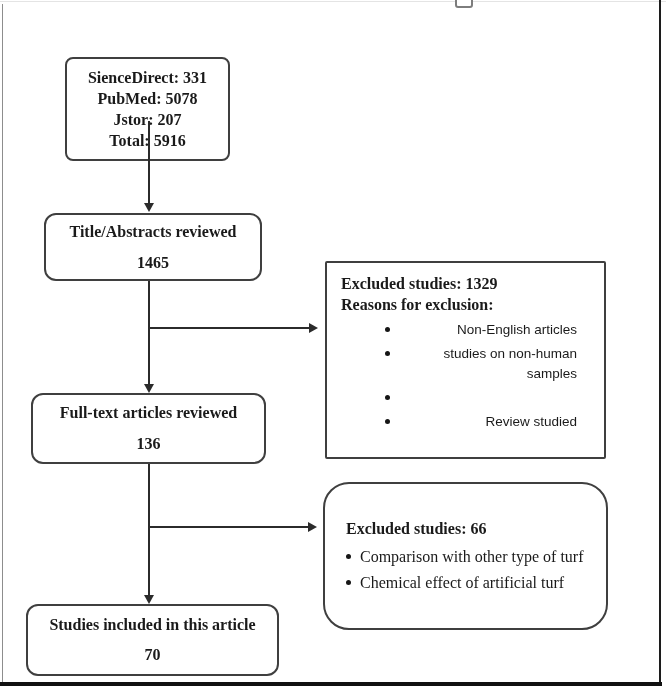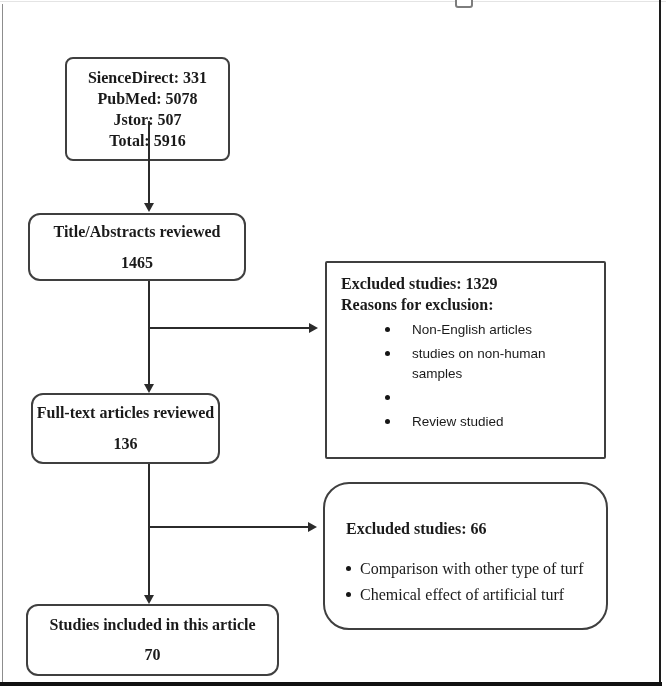--- a/index.html
+++ b/index.html
@@ -32,43 +32,43 @@
     background: #fff;
     border-radius: 12px;
   }
   .center-box {
     display: flex; flex-direction: column;
     align-items: center; justify-content: center;
     text-align: center; font-weight: bold; font-size: 16px;
   }
 
   .box-sources { left:65px; top:17px; width:165px; height:104px; border-radius:8px; line-height:21px;margin-top:40px; }
-  .box-title-abstracts { left:28px; top:213px; width:218px; height:68px; gap:13px; }
-  .box-fulltext { left:31px; top:393px; width:189px; height:71px; gap:13px; }
+  .box-title-abstracts { left:44px; top:213px; width:218px; height:68px; gap:13px; }
+  .box-fulltext { left:31px; top:393px; width:235px; height:71px; gap:13px; }
   .box-included { left:26px; top:604px; width:253px; height:72px; gap:12px; }
 
   .box-excluded1 { left:325px; top:261px; width:281px; height:198px; border-radius:2px; padding:10px 8px 0 14px; }
   .box-excluded2 { left:323px; top:482px; width:285px; height:148px; border-radius:26px; padding:34px 6px 0 21px; }
 
   .x-head { font-weight: bold; font-size: 16px; line-height: 21px; }
 
   .bullet-list { display: flex; flex-direction: column; }
   .b-row { display: flex; align-items: flex-start; }
   .dot { flex: 0 0 auto; width:5px; height:5px; border-radius:50%; background:#161616; }
 
   .x1-list { margin-top: 5px; margin-left: 44px; gap: 4px; }
   .x1-list .b-row { min-height: 20px; }
   .x1-list .dot { margin-top: 7px; }
   .x1-list .b-text {
     font-family: "Liberation Sans", sans-serif;
     font-size: 13.5px; line-height: 20px;
-    margin-left: 22px; width: 165px;
+    margin-left: 22px; width: 165px; text-align: right;
   }
 
-  .x2-list { margin-top: 17px; gap: 1px; }
+  .x2-list { margin-top: 5px; gap: 1px; }
   .x2-list .dot { margin-top: 10px; }
   .x2-list .b-text { font-size: 16px; line-height: 25px; margin-left: 9px; }
 
   .vline { position:absolute; width:2px; background:#2b2b2b; }
   .hline { position:absolute; height:2px; background:#2b2b2b; }
   .arrow-down {
     position:absolute; width:0; height:0;
     border-left:5px solid transparent; border-right:5px solid transparent;
     border-top:9px solid #2b2b2b;
   }
@@ -96,21 +96,21 @@
 
   <div class="frame-top"></div>
   <div class="frame-left"></div>
   <div class="frame-right"></div>
   <div class="frame-bottom"></div>
   <div class="top-chip"></div>
 
   <div class="box center-box box-sources">
     <div>SienceDirect: 331</div>
     <div>PubMed: 5078</div>
-    <div>Jstor: 507</div>
+    <div>Jstor: 207</div>
     <div>Total: 5916</div>
   </div>
 
   <div class="vline v1"></div>
   <div class="arrow-down a1"></div>
 
   <div class="box center-box box-title-abstracts">
     <div>Title/Abstracts reviewed</div>
     <div>1465</div>
   </div>

